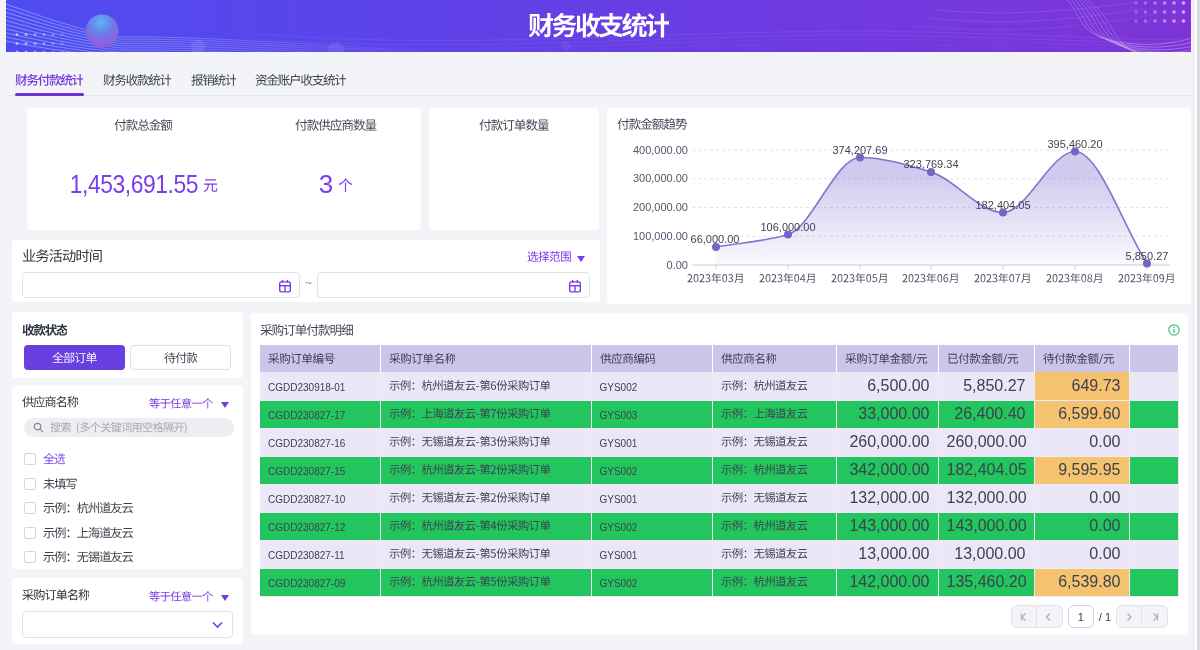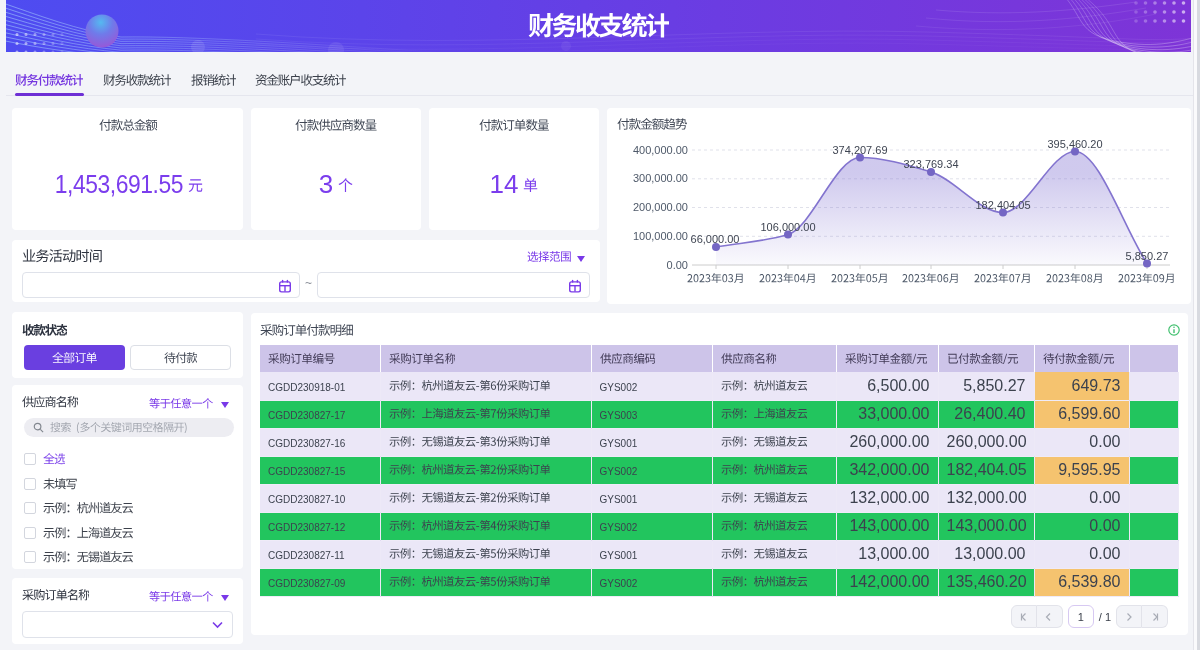--- a/index.html
+++ b/index.html
@@ -345,21 +345,21 @@
         <use href="#r6237" x="2700"></use>
         <use href="#r6536" x="3600"></use>
         <use href="#r652f" x="4500"></use>
         <use href="#r7edf" x="5400"></use>
         <use href="#r8ba1" x="6300"></use>
       </g>
     </svg>
   </div>
 <div id="tabu"></div>
 
-<div class="panel" style="left:12px;top:108px;width:231px;height:122px">
+<div class="panel" style="left:27px;top:108px;width:231px;height:122px">
   <div class="cardtitle">
       <svg class="ck" width="58.0" height="12.6">
         <g fill="#3f4654" transform="translate(0,10.71) scale(0.01260)">
           <use href="#r4ed8"></use>
           <use href="#r6b3e" x="920"></use>
           <use href="#r603b" x="1840"></use>
           <use href="#r91d1" x="2760"></use>
           <use href="#r989d" x="3680"></use>
         </g>
       </svg>
@@ -401,29 +401,20 @@
 <div class="panel" style="left:429px;top:108px;width:170px;height:122px">
   <div class="cardtitle">
       <svg class="ck" width="69.6" height="12.6">
         <g fill="#3f4654" transform="translate(0,10.71) scale(0.01260)">
           <use href="#r4ed8"></use>
           <use href="#r6b3e" x="920"></use>
           <use href="#r8ba2" x="1840"></use>
           <use href="#r5355" x="2760"></use>
           <use href="#r6570" x="3680"></use>
           <use href="#r91cf" x="4600"></use>
-        </g>
-      </svg>
-    </div>
-  <div class="bignum">
-      <span class="big" style="transform:none;letter-spacing:0;margin:0">14</span>
-      <span style="width:5px"></span>
-      <svg class="ck" width="15.0" height="15.0" style="margin-top:2.0px">
-        <g fill="#7b3ded" transform="translate(0,12.75) scale(0.01500)">
-          <use href="#r5355"></use>
         </g>
       </svg>
     </div>
 </div>
 
 <div class="panel" id="chart">
   <div style="position:absolute;left:10px;top:10px">
       <svg class="ck" width="69.6" height="12.6">
         <g fill="#3f4654" transform="translate(0,10.71) scale(0.01260)">
           <use href="#r4ed8"></use>

